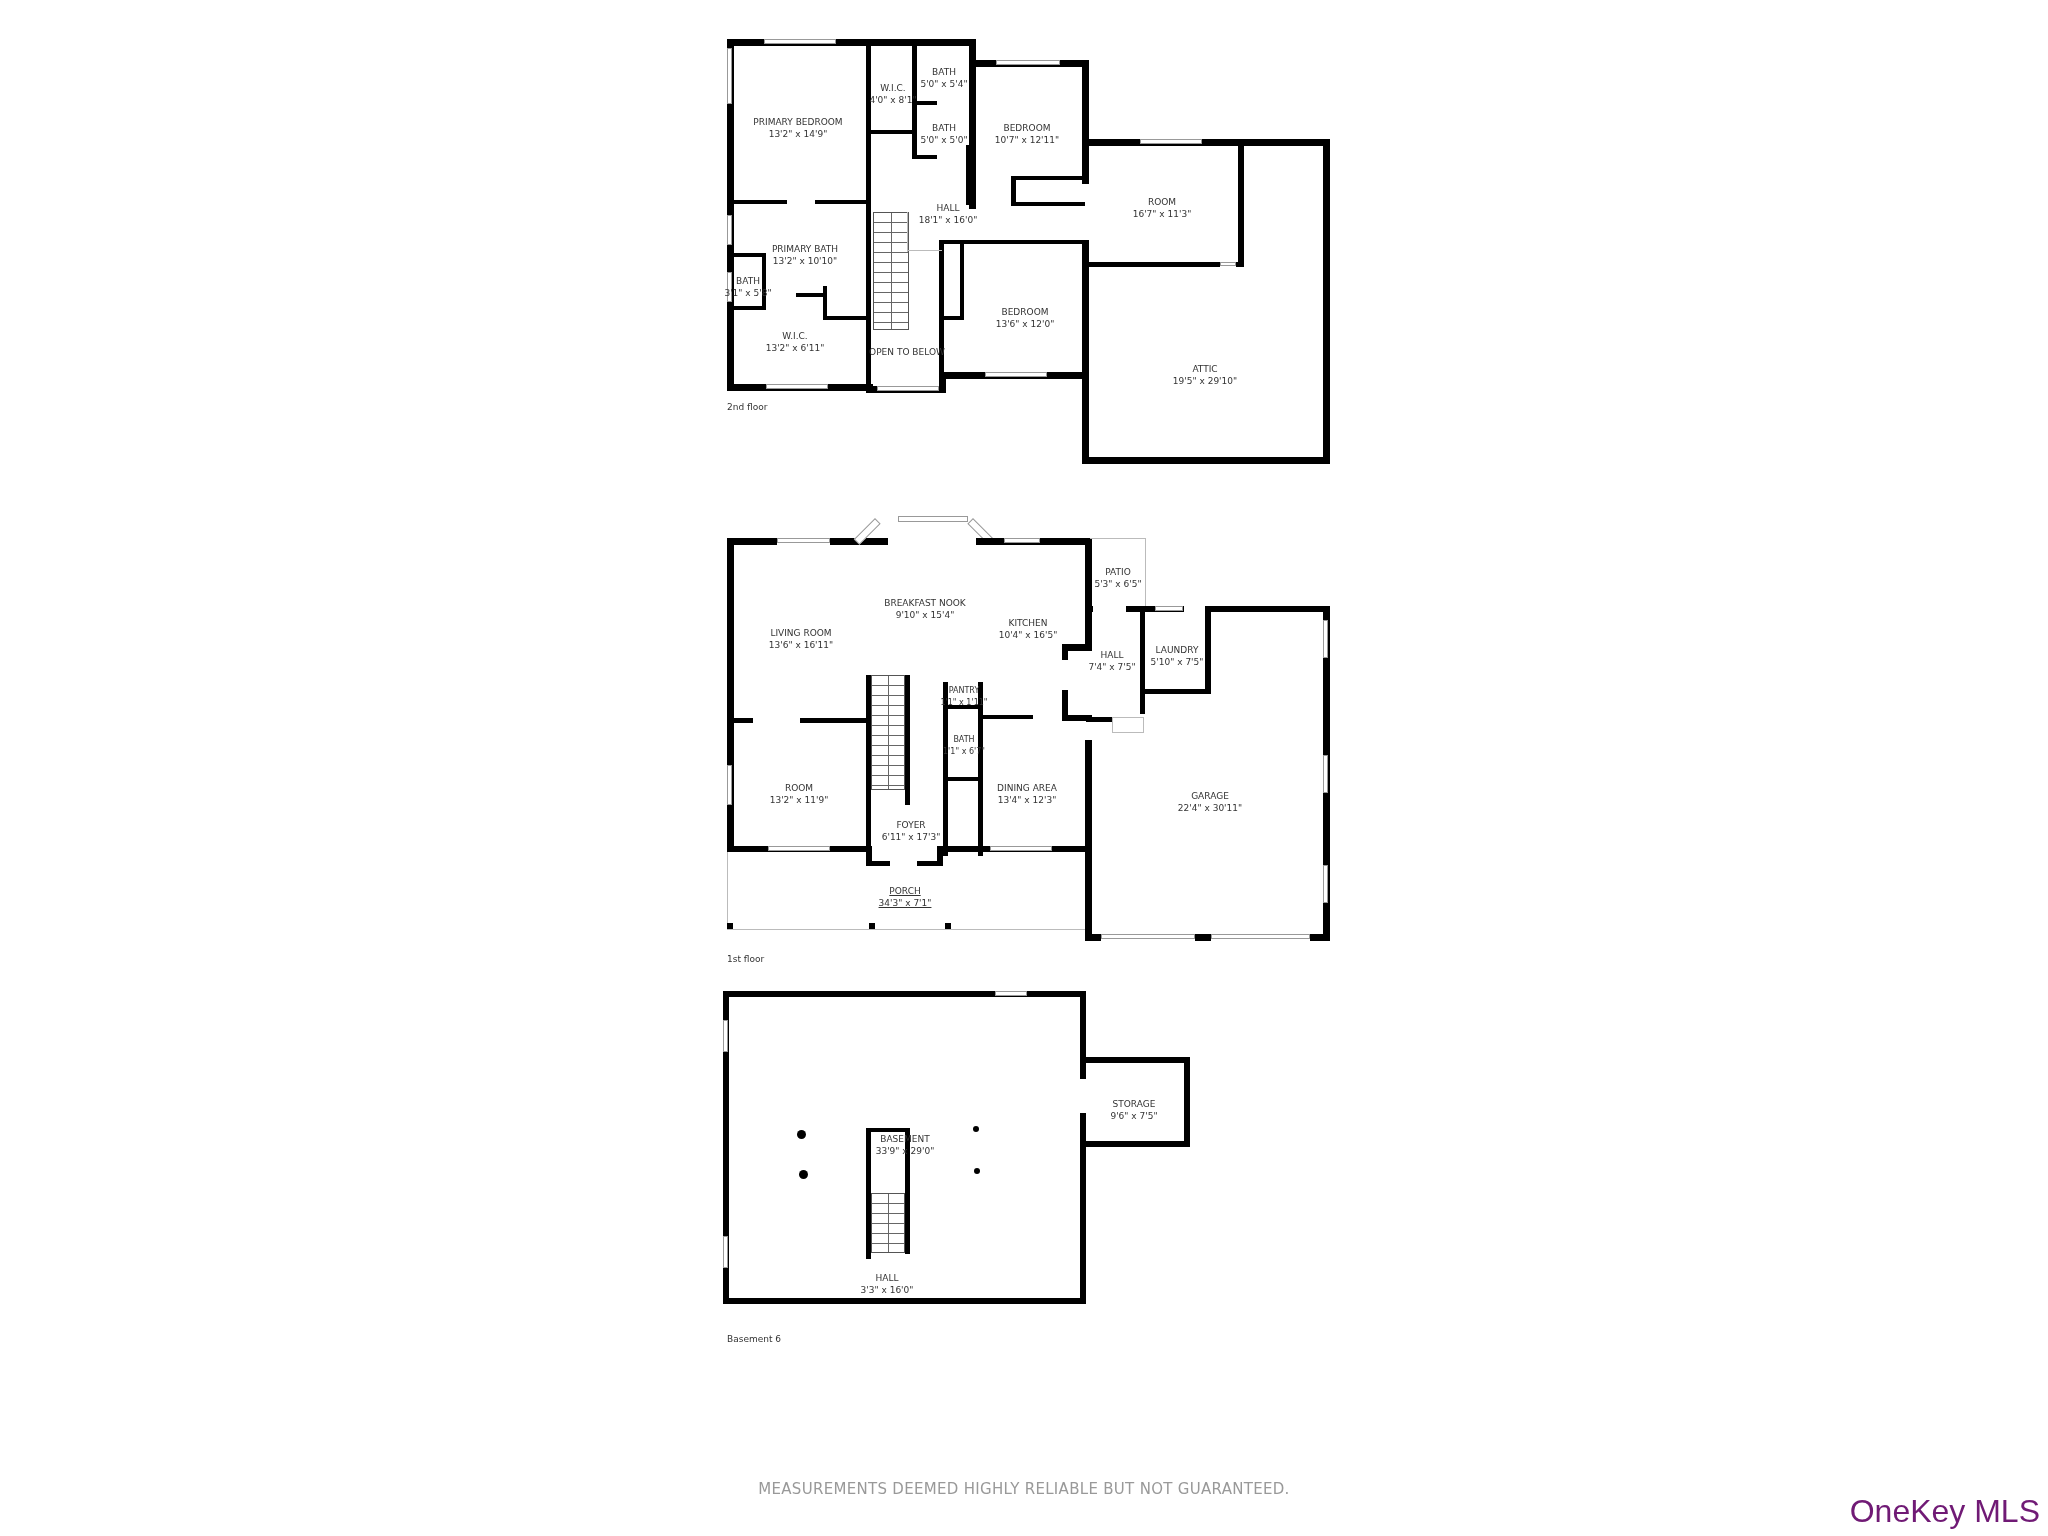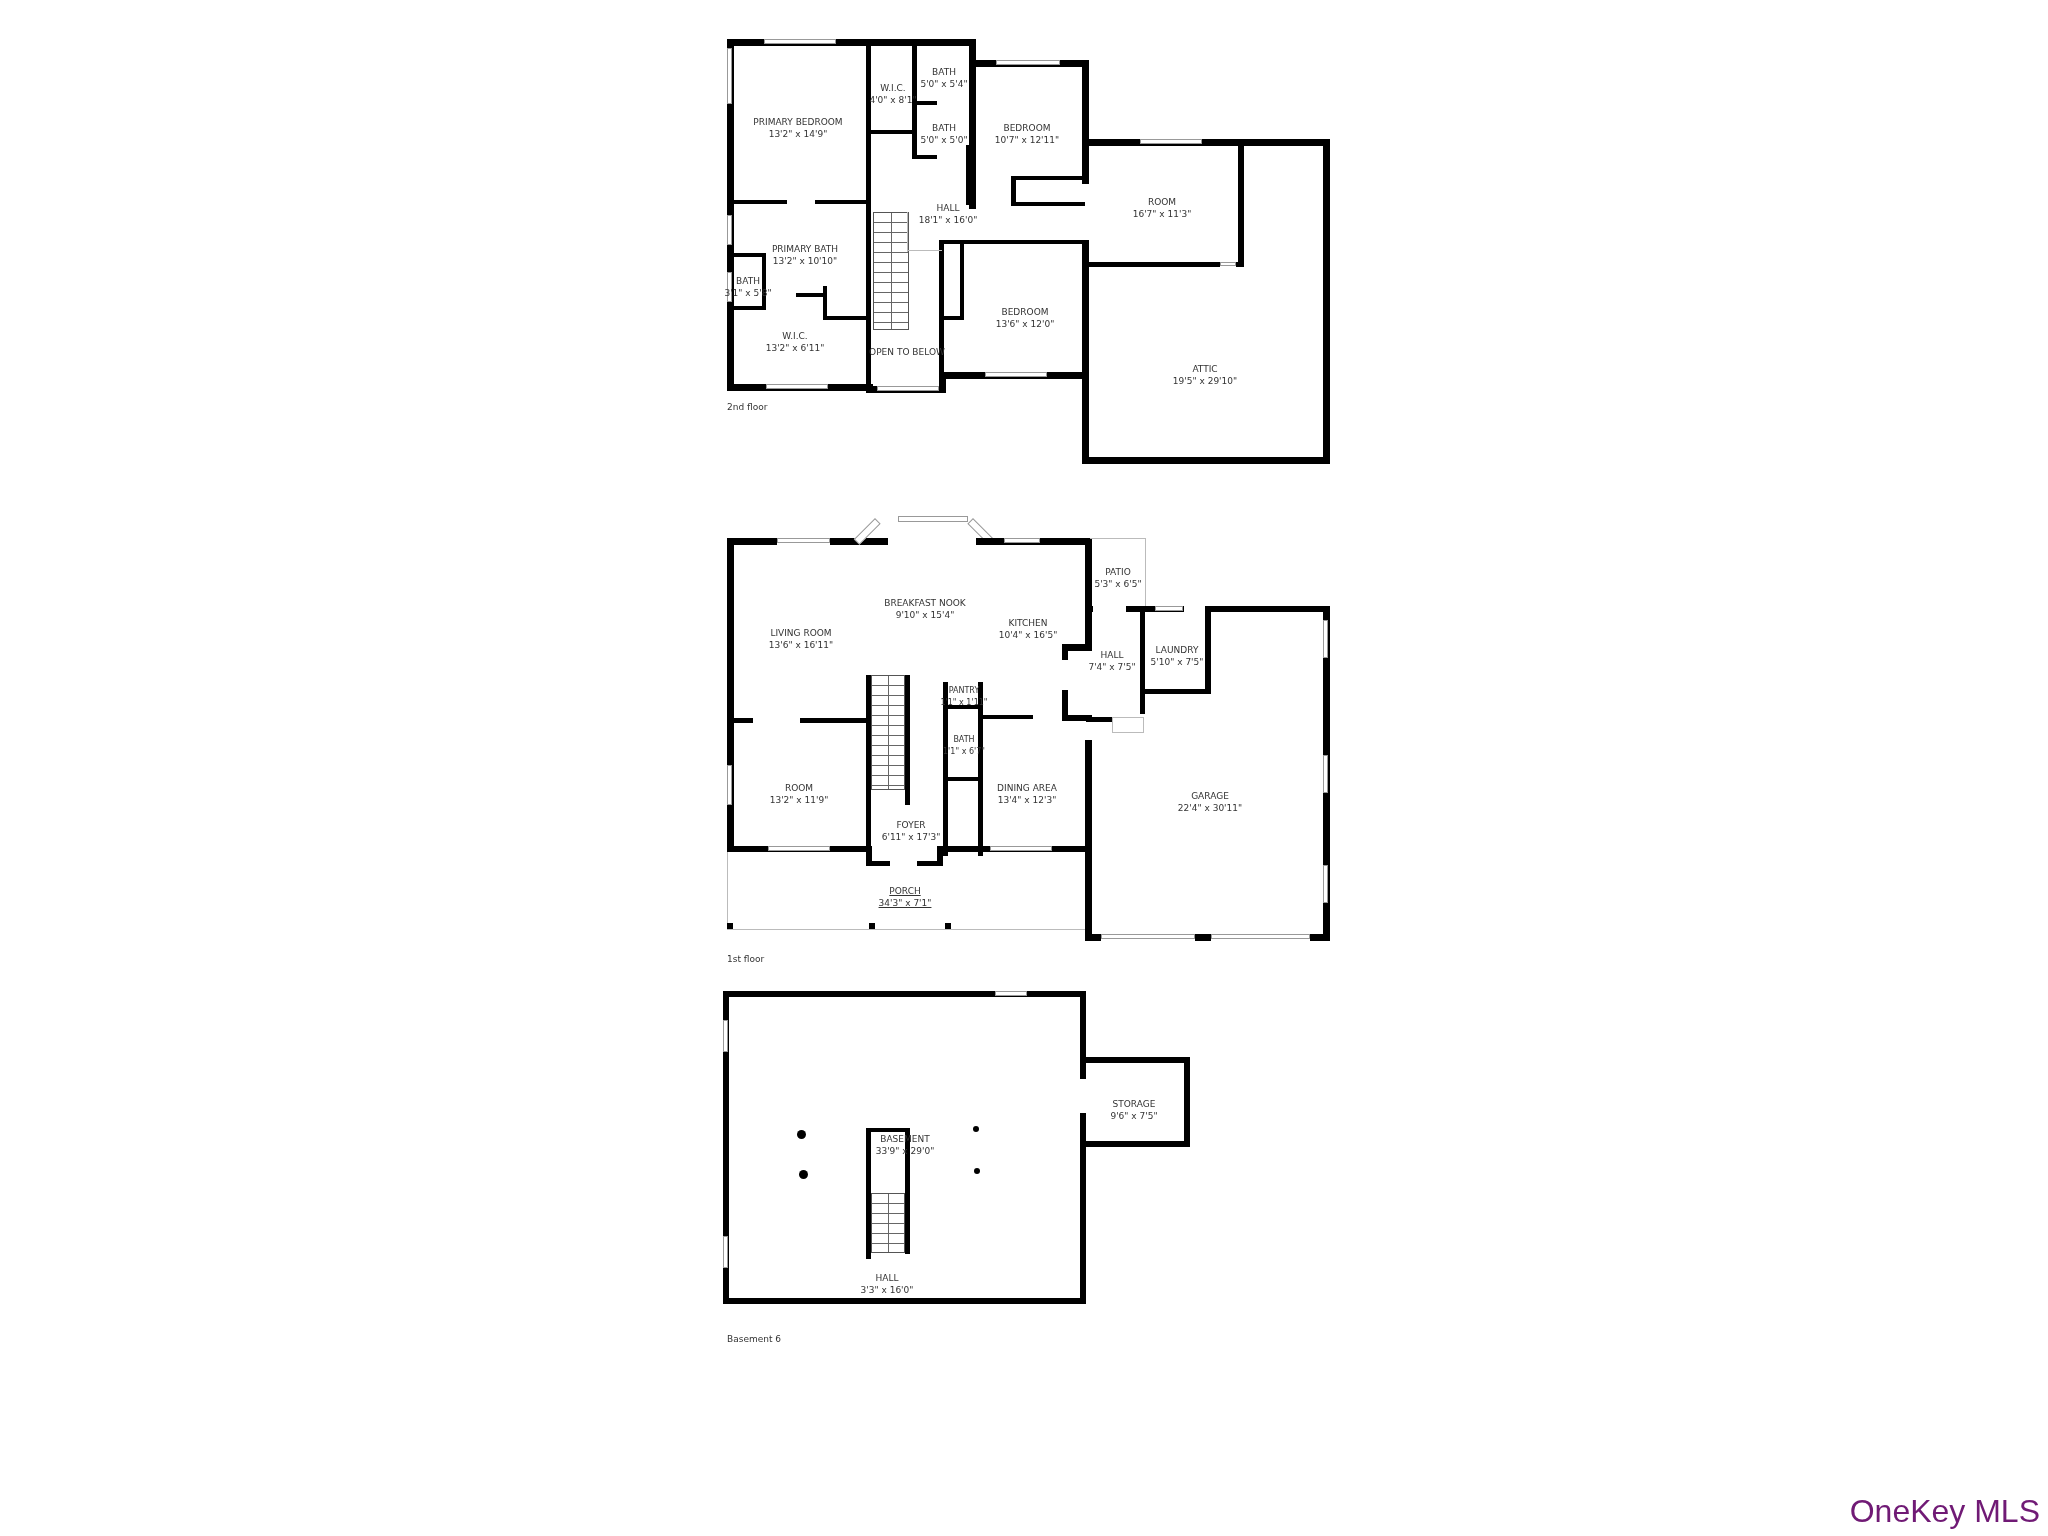--- a/index.html
+++ b/index.html
@@ -295,14 +295,15 @@
   <div class="label" style="left:1134px;top:1110px;">
     <span class="n">STORAGE</span>
       <span class="d">9'6" x 7'5"</span>
     </div>
   <div class="label" style="left:887px;top:1284px;">
     <span class="n">HALL</span>
       <span class="d">3'3" x 16'0"</span>
     </div>
   <div class="floor-title" style="left:727px;top:1334px;">Basement 6</div>
 
+  <div class="disclaimer">MEASUREMENTS DEEMED HIGHLY RELIABLE BUT NOT GUARANTEED.</div>
   <div class="watermark">OneKey MLS</div>
 </div>
 
 </body></html>

